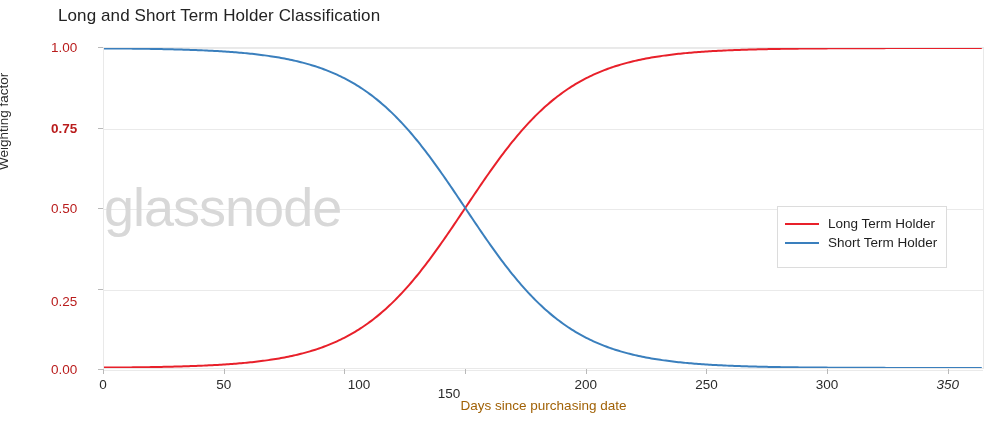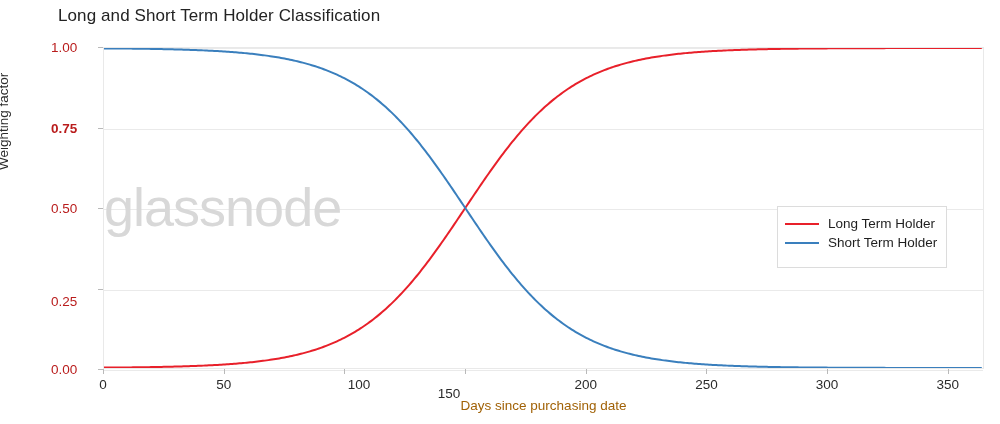--- a/index.html
+++ b/index.html
@@ -223,21 +223,21 @@
       <div class="x-tick-label" style="left: 256px;">100</div>
       <div class="x-tick-mark" style="left: 241.37px;"></div>
       <div class="x-tick-label" style="left: 346px; margin-top: 9px;">150</div>
       <div class="x-tick-mark" style="left: 362.055px;"></div>
       <div class="x-tick-label" style="left: 482.74px;">200</div>
       <div class="x-tick-mark" style="left: 482.74px;"></div>
       <div class="x-tick-label" style="left: 603.425px;">250</div>
       <div class="x-tick-mark" style="left: 603.425px;"></div>
       <div class="x-tick-label" style="left: 724.11px;">300</div>
       <div class="x-tick-mark" style="left: 724.11px;"></div>
-      <div class="x-tick-label" style="left: 844.795px;">350</div>
+      <div class="x-tick-label" style="left: 844.795px; font-style: italic;">350</div>
       <div class="x-tick-mark" style="left: 844.795px;"></div>
     </div>
 
   <div id="x-axis-label">Days since purchasing date</div>
 
   <div id="legend">
       <div class="legend-row">
         <span class="legend-swatch" style="background: rgb(232, 32, 42);"></span>
         <span class="legend-text">Long Term Holder</span>
       </div>

